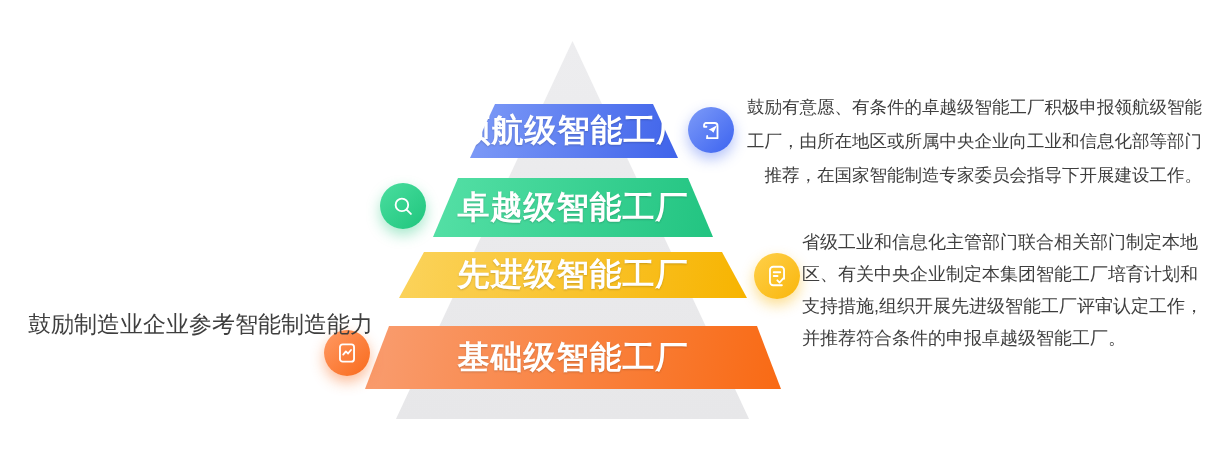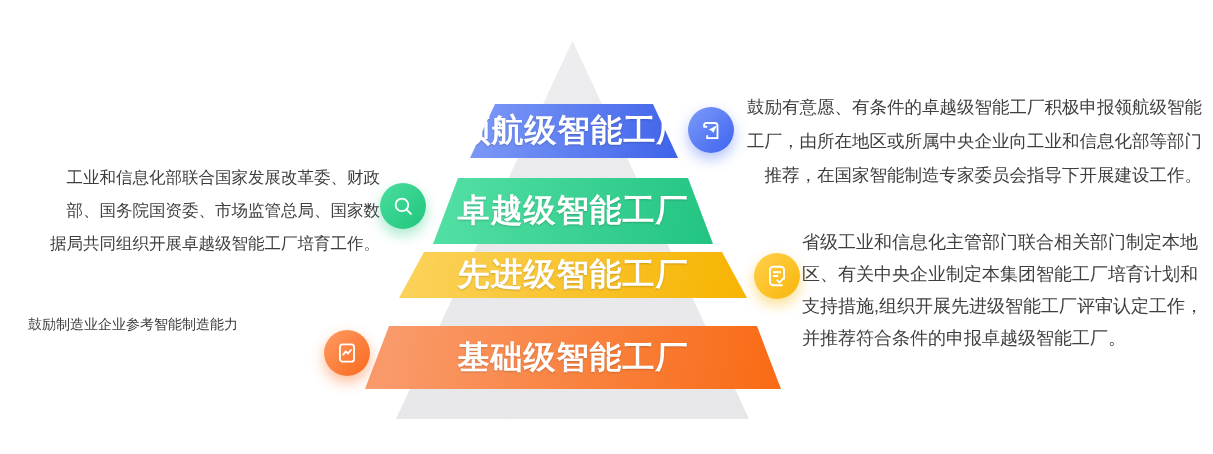--- a/index.html
+++ b/index.html
@@ -14,21 +14,21 @@
     clip-path:polygon(50% 0,100% 100%,0 100%);
     filter:drop-shadow(0 5px 6px rgba(0,0,0,.07));
   }
   .band{
     position:absolute;display:flex;align-items:center;justify-content:center;
     background:linear-gradient(100deg,var(--from),var(--to));
   }
   .band-0{left:470px;top:104px;width:208px;height:54px;
     clip-path:polygon(25px 0,calc(100% - 25px) 0,100% 100%,0 100%);
     filter:drop-shadow(0 7px 9px rgba(63,99,234,.35));}
-  .band-1{left:433px;top:178px;width:280px;height:66px;
+  .band-1{left:433px;top:178px;width:280px;height:59px;
     clip-path:polygon(25px 0,calc(100% - 25px) 0,100% 100%,0 100%);
     filter:drop-shadow(0 7px 9px rgba(34,196,129,.35));}
   .band-2{left:399px;top:252px;width:348px;height:46px;
     clip-path:polygon(25px 0,calc(100% - 25px) 0,100% 100%,0 100%);
     filter:drop-shadow(0 7px 9px rgba(247,180,0,.35));}
   .band-3{left:365px;top:326px;width:416px;height:63px;
     clip-path:polygon(24px 0,calc(100% - 24px) 0,100% 100%,0 100%);
     filter:drop-shadow(0 7px 9px rgba(249,106,20,.35));}
   .band-label{
     font-size:32px;font-weight:bold;color:#ffffff;letter-spacing:1px;
@@ -46,21 +46,21 @@
   .icon-orange{left:324px;top:330px;box-shadow:0 6px 14px rgba(249,106,28,.45);}
   .icon-circle svg{width:26px;height:26px;}
   .icon-circle svg *{stroke:#ffffff;stroke-width:1.7;fill:none;stroke-linecap:round;stroke-linejoin:round;}
   .icon-circle svg .filled{fill:#ffffff;stroke:none;}
   
   .txt{position:absolute;}
   .txt .line{white-space:nowrap;}
   .txt-top-right {left:730px;top:90px; width:472px;font-size:17.5px;line-height:34px;text-align:right;}
   .txt-mid-left  {left:30px; top:161px;width:350px;font-size:16.5px;line-height:33px;text-align:right;}
   .txt-mid-right {left:802px;top:226px;width:420px;font-size:18px;  line-height:32px;text-align:left;}
-  .txt-bottom-left{left:28px;top:312px;width:305px;font-size:14px;  line-height:25px;text-align:left;}
+  .txt-bottom-left{left:28px;top:312px;width:305px;font-size:23px;  line-height:25px;text-align:left;}
 </style>
 </head>
 <body>
 
 <div class="stage">
 
   <div class="pyramid-bg"></div>
 
   <div class="band band-0" style="--from: #7e9bf7; --to: #3f63ea;">
     <span class="band-label">领航级智能工厂</span>
@@ -103,25 +103,20 @@
       <polyline points="8.5,13.5 11,10.5 13,12.5 15.7,9.2"></polyline>
     </svg>
   </div>
 
   <div class="txt txt-top-right">
     <div class="line">鼓励有意愿、有条件的卓越级智能工厂积极申报领航级智能</div>
     <div class="line">工厂，由所在地区或所属中央企业向工业和信息化部等部门</div>
     <div class="line">推荐，在国家智能制造专家委员会指导下开展建设工作。</div>
   </div>
 
-  <div class="txt txt-mid-left">
-    <div class="line">工业和信息化部联合国家发展改革委、财政</div>
-    <div class="line">部、国务院国资委、市场监管总局、国家数</div>
-    <div class="line">据局共同组织开展卓越级智能工厂培育工作。</div>
-  </div>
 
   <div class="txt txt-mid-right">
     <div class="line">省级工业和信息化主管部门联合相关部门制定本地</div>
     <div class="line">区、有关中央企业制定本集团智能工厂培育计划和</div>
     <div class="line">支持措施,组织开展先进级智能工厂评审认定工作，</div>
     <div class="line">并推荐符合条件的申报卓越级智能工厂。</div>
   </div>
 
   <div class="txt txt-bottom-left">
     <div class="line">鼓励制造业企业参考智能制造能力</div>

